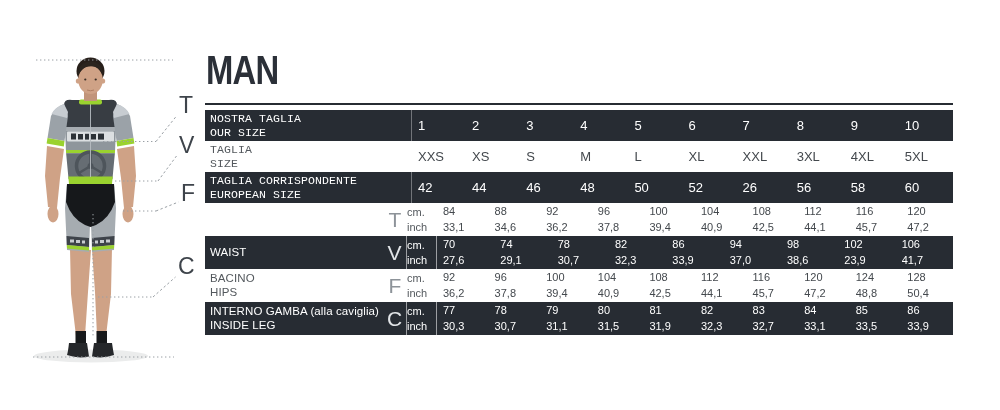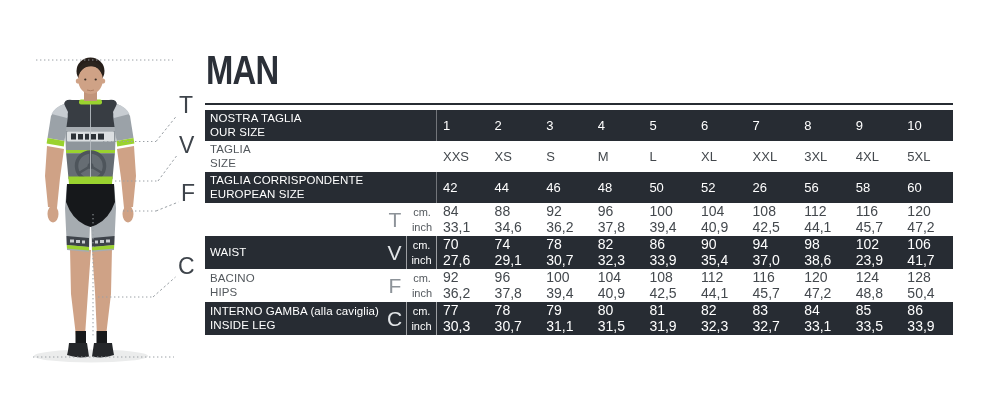--- a/index.html
+++ b/index.html
@@ -21,26 +21,26 @@
   .fig-letter{font-family:"Liberation Sans",sans-serif;font-size:23px;fill:#3e444b;}
   
   #size-table{position:absolute;left:205px;top:103px;width:748px;}
   .top-rule{height:2px;background:#272c33;margin-bottom:5px;}
   .srow{display:flex;align-items:stretch;}
   .srow.h{height:31px;}
   .srow.m{height:33px;}
   .srow.dark{background:#272c33;color:#ffffff;}
   .srow.light{background:#ffffff;color:#43484d;}
   .cell{display:flex;flex-direction:column;justify-content:center;box-sizing:border-box;}
-  .c-labelwide{width:232px;padding-left:5px;}
+  .c-labelwide{width:207px;padding-left:5px;font-family:Liberation Mono, monospace;}
   .c-label{width:178px;padding-left:5px;}
   .c-letter{width:24px;align-items:center;justify-content:center;font-size:21px;line-height:21px;}
-  .c-unit{width:30px;font-size:11px;line-height:15px;text-align:center;}
+  .c-unit{width:30px;font-size:11px;line-height:15px;}
   .c-val{flex:1;padding-left:6px;font-size:13px;}
-  .c-val2{flex:1;padding-left:6px;font-size:14px;line-height:15.5px;}
+  .c-val2{flex:1;padding-left:6px;font-size:11px;line-height:15.5px;}
   .lab{font-size:11.5px;line-height:13.5px;white-space:nowrap;letter-spacing:.1px;}
   .srow.light .lab{color:#53585d;}
   .srow.light .c-letter{color:#8d9399;}
   .srow.light .c-unit{color:#53585d;}
   .srow.light .c-val2{color:#43484d;}
   .srow.dark .c-letter{color:#e2e5e8;}
   .srow.dark .c-letter,.srow.dark .c-unit{border-right:1px solid rgba(255,255,255,.55);}
   .srow.dark .c-labelwide{border-right:1px solid rgba(255,255,255,.35);}
 </style>
 </head>
@@ -282,24 +282,20 @@
       </div>
       <div class="cell c-val2">
         <div>82</div>
         <div>32,3</div>
       </div>
       <div class="cell c-val2">
         <div>86</div>
         <div>33,9</div>
       </div>
       <div class="cell c-val2">
-        <div>90</div>
-        <div>35,4</div>
-      </div>
-      <div class="cell c-val2">
         <div>94</div>
         <div>37,0</div>
       </div>
       <div class="cell c-val2">
         <div>98</div>
         <div>38,6</div>
       </div>
       <div class="cell c-val2">
         <div>102</div>
         <div>23,9</div>

